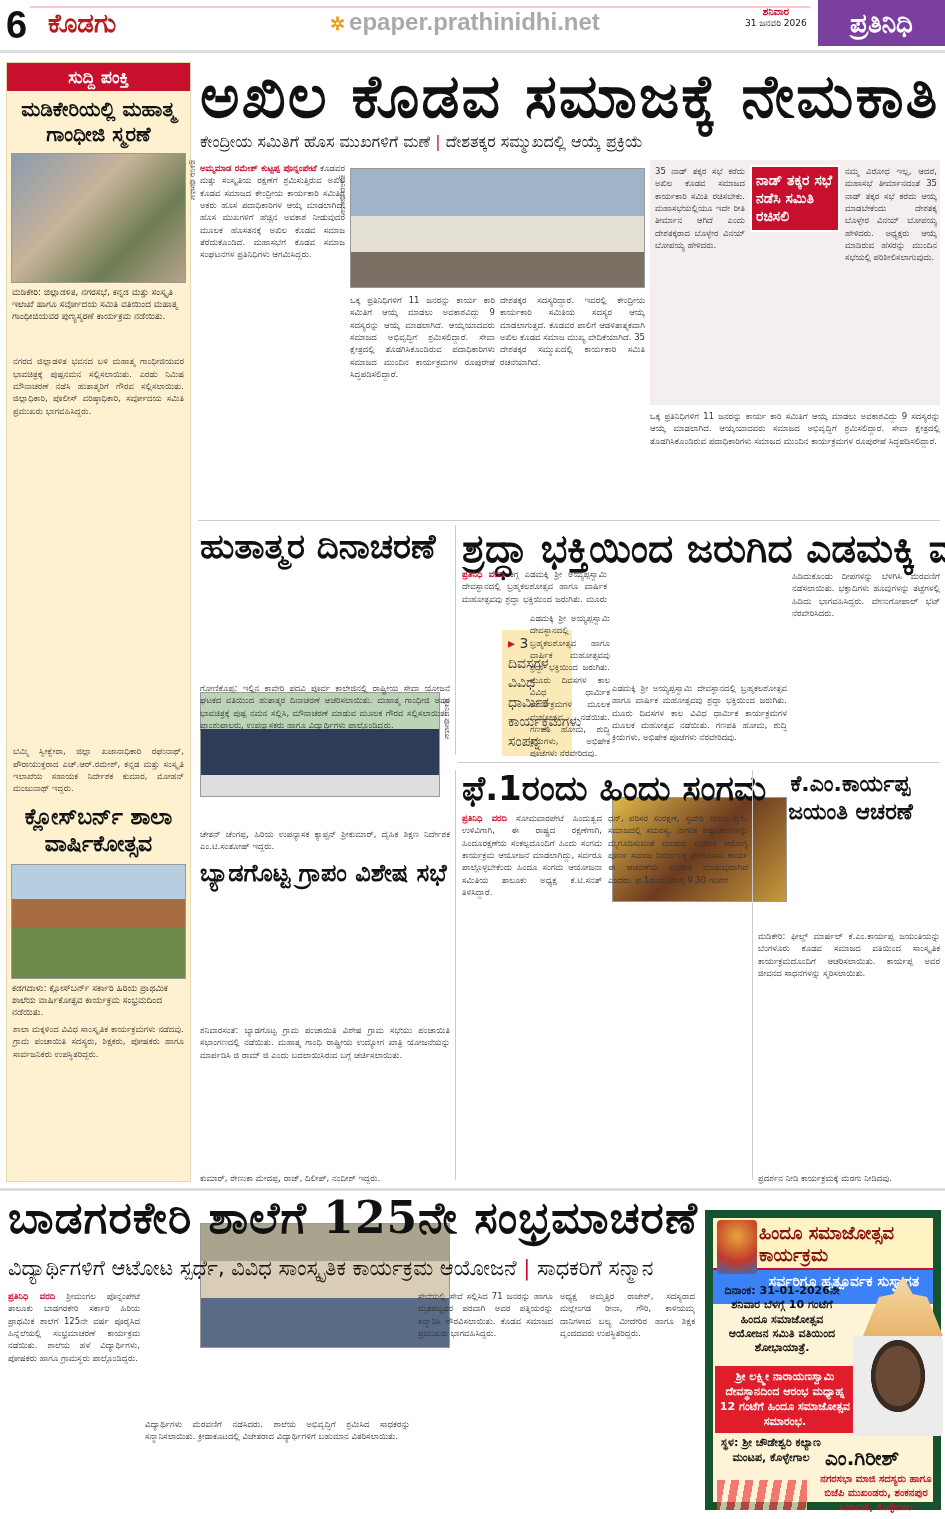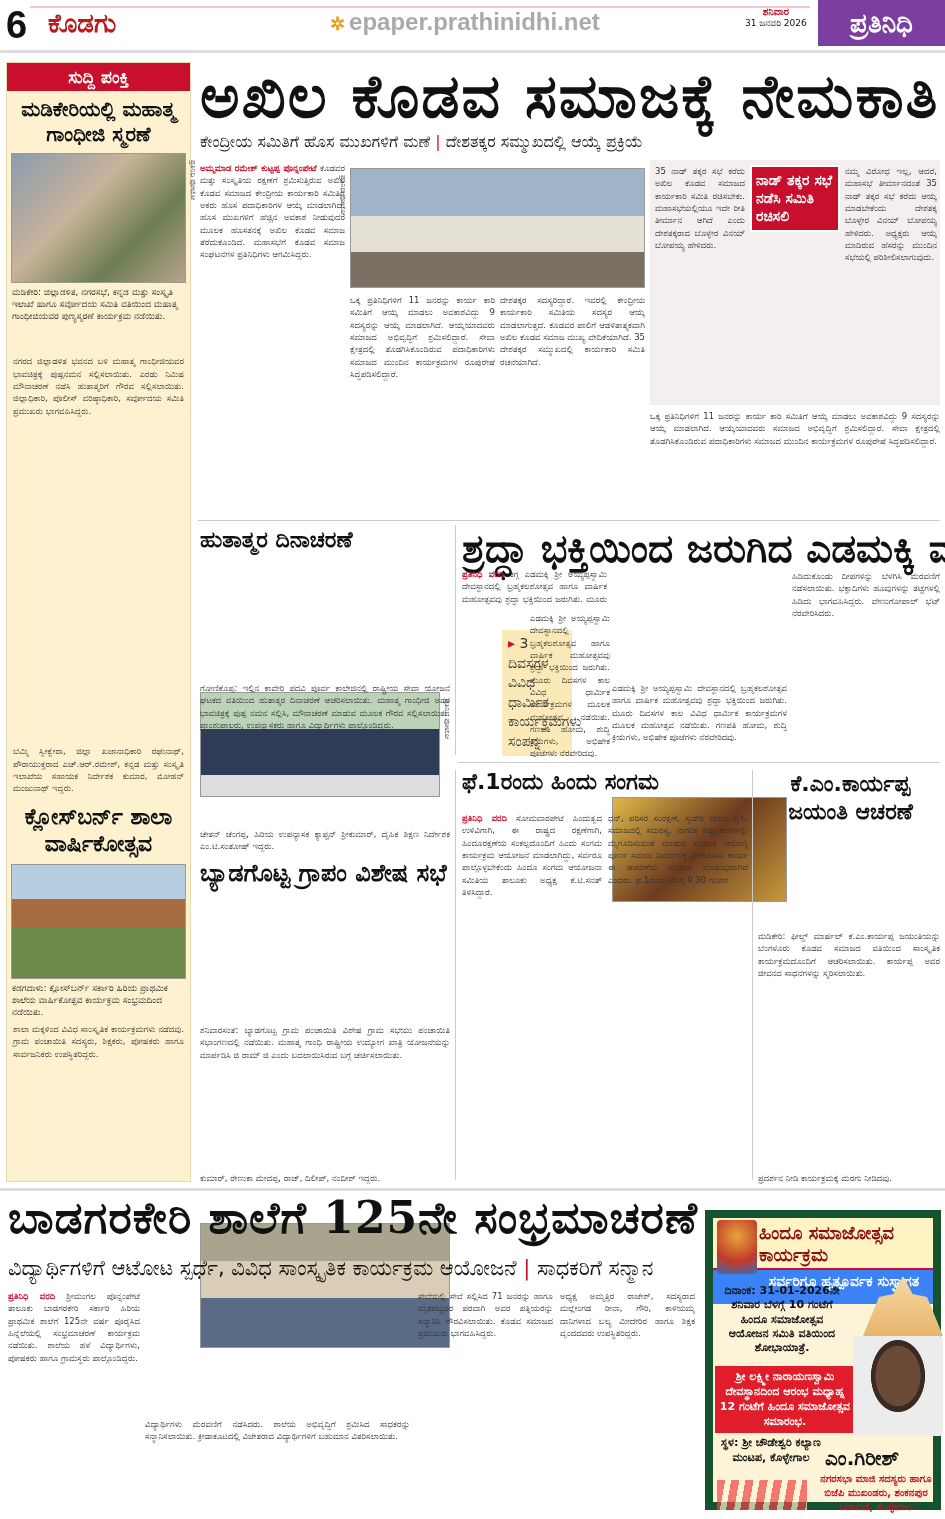--- a/index.html
+++ b/index.html
@@ -29,21 +29,21 @@
   .main-sub { left: 200px; top: 132px; width: 740px; font-size: 16px; white-space: nowrap; }
   .main-sub .bar { color: #c8102e; }
 
   .story-text { font-size: 8.5px; line-height: 1.45; color: #333; text-align: justify; }
   .highlight-box { background: #f4eeee; }
   .red-box { background: #c8102e; color: #ffffff; font-size: 14px; line-height: 1.3; padding: 4px; font-weight: bold; border: 2px solid #fff; }
 
   .vline { width: 1px; background: #ccc; }
   .hline { height: 1px; background: #ccc; }
 
-  .h2 { font-size: 22px; font-weight: bold; white-space: nowrap; line-height: 1.1; }
+  .h2 { font-size: 34px; font-weight: bold; white-space: nowrap; line-height: 1.1; }
   .h3 { font-size: 24px; font-weight: bold; white-space: nowrap; line-height: 1.1; }
   .pull-quote { background: #fbe9b8; color: #333; font-size: 14px; padding: 4px 6px; line-height: 1.4; margin-left: 44px; }
   .pull-quote .arrow { color: #c8102e; }
 
   .bottom-head { left: 8px; top: 1192px; font-size: 44px; font-weight: bold; font-family: "DejaVu Serif", serif; white-space: nowrap; letter-spacing: 1px; }
   .bottom-sub { left: 8px; top: 1256px; font-size: 21px; white-space: nowrap; }
   .bottom-sub .bar { color: #c8102e; }
 
   .ad { left: 705px; top: 1210px; width: 236px; height: 300px; border: 8px solid #14532d; background: #fdf3d6; }
   .ad-title { background: #fff3c4; color: #8b0e0e; font-size: 18px; font-weight: bold; padding: 4px 4px 2px 46px; border-bottom: 2px solid #c8102e; }

